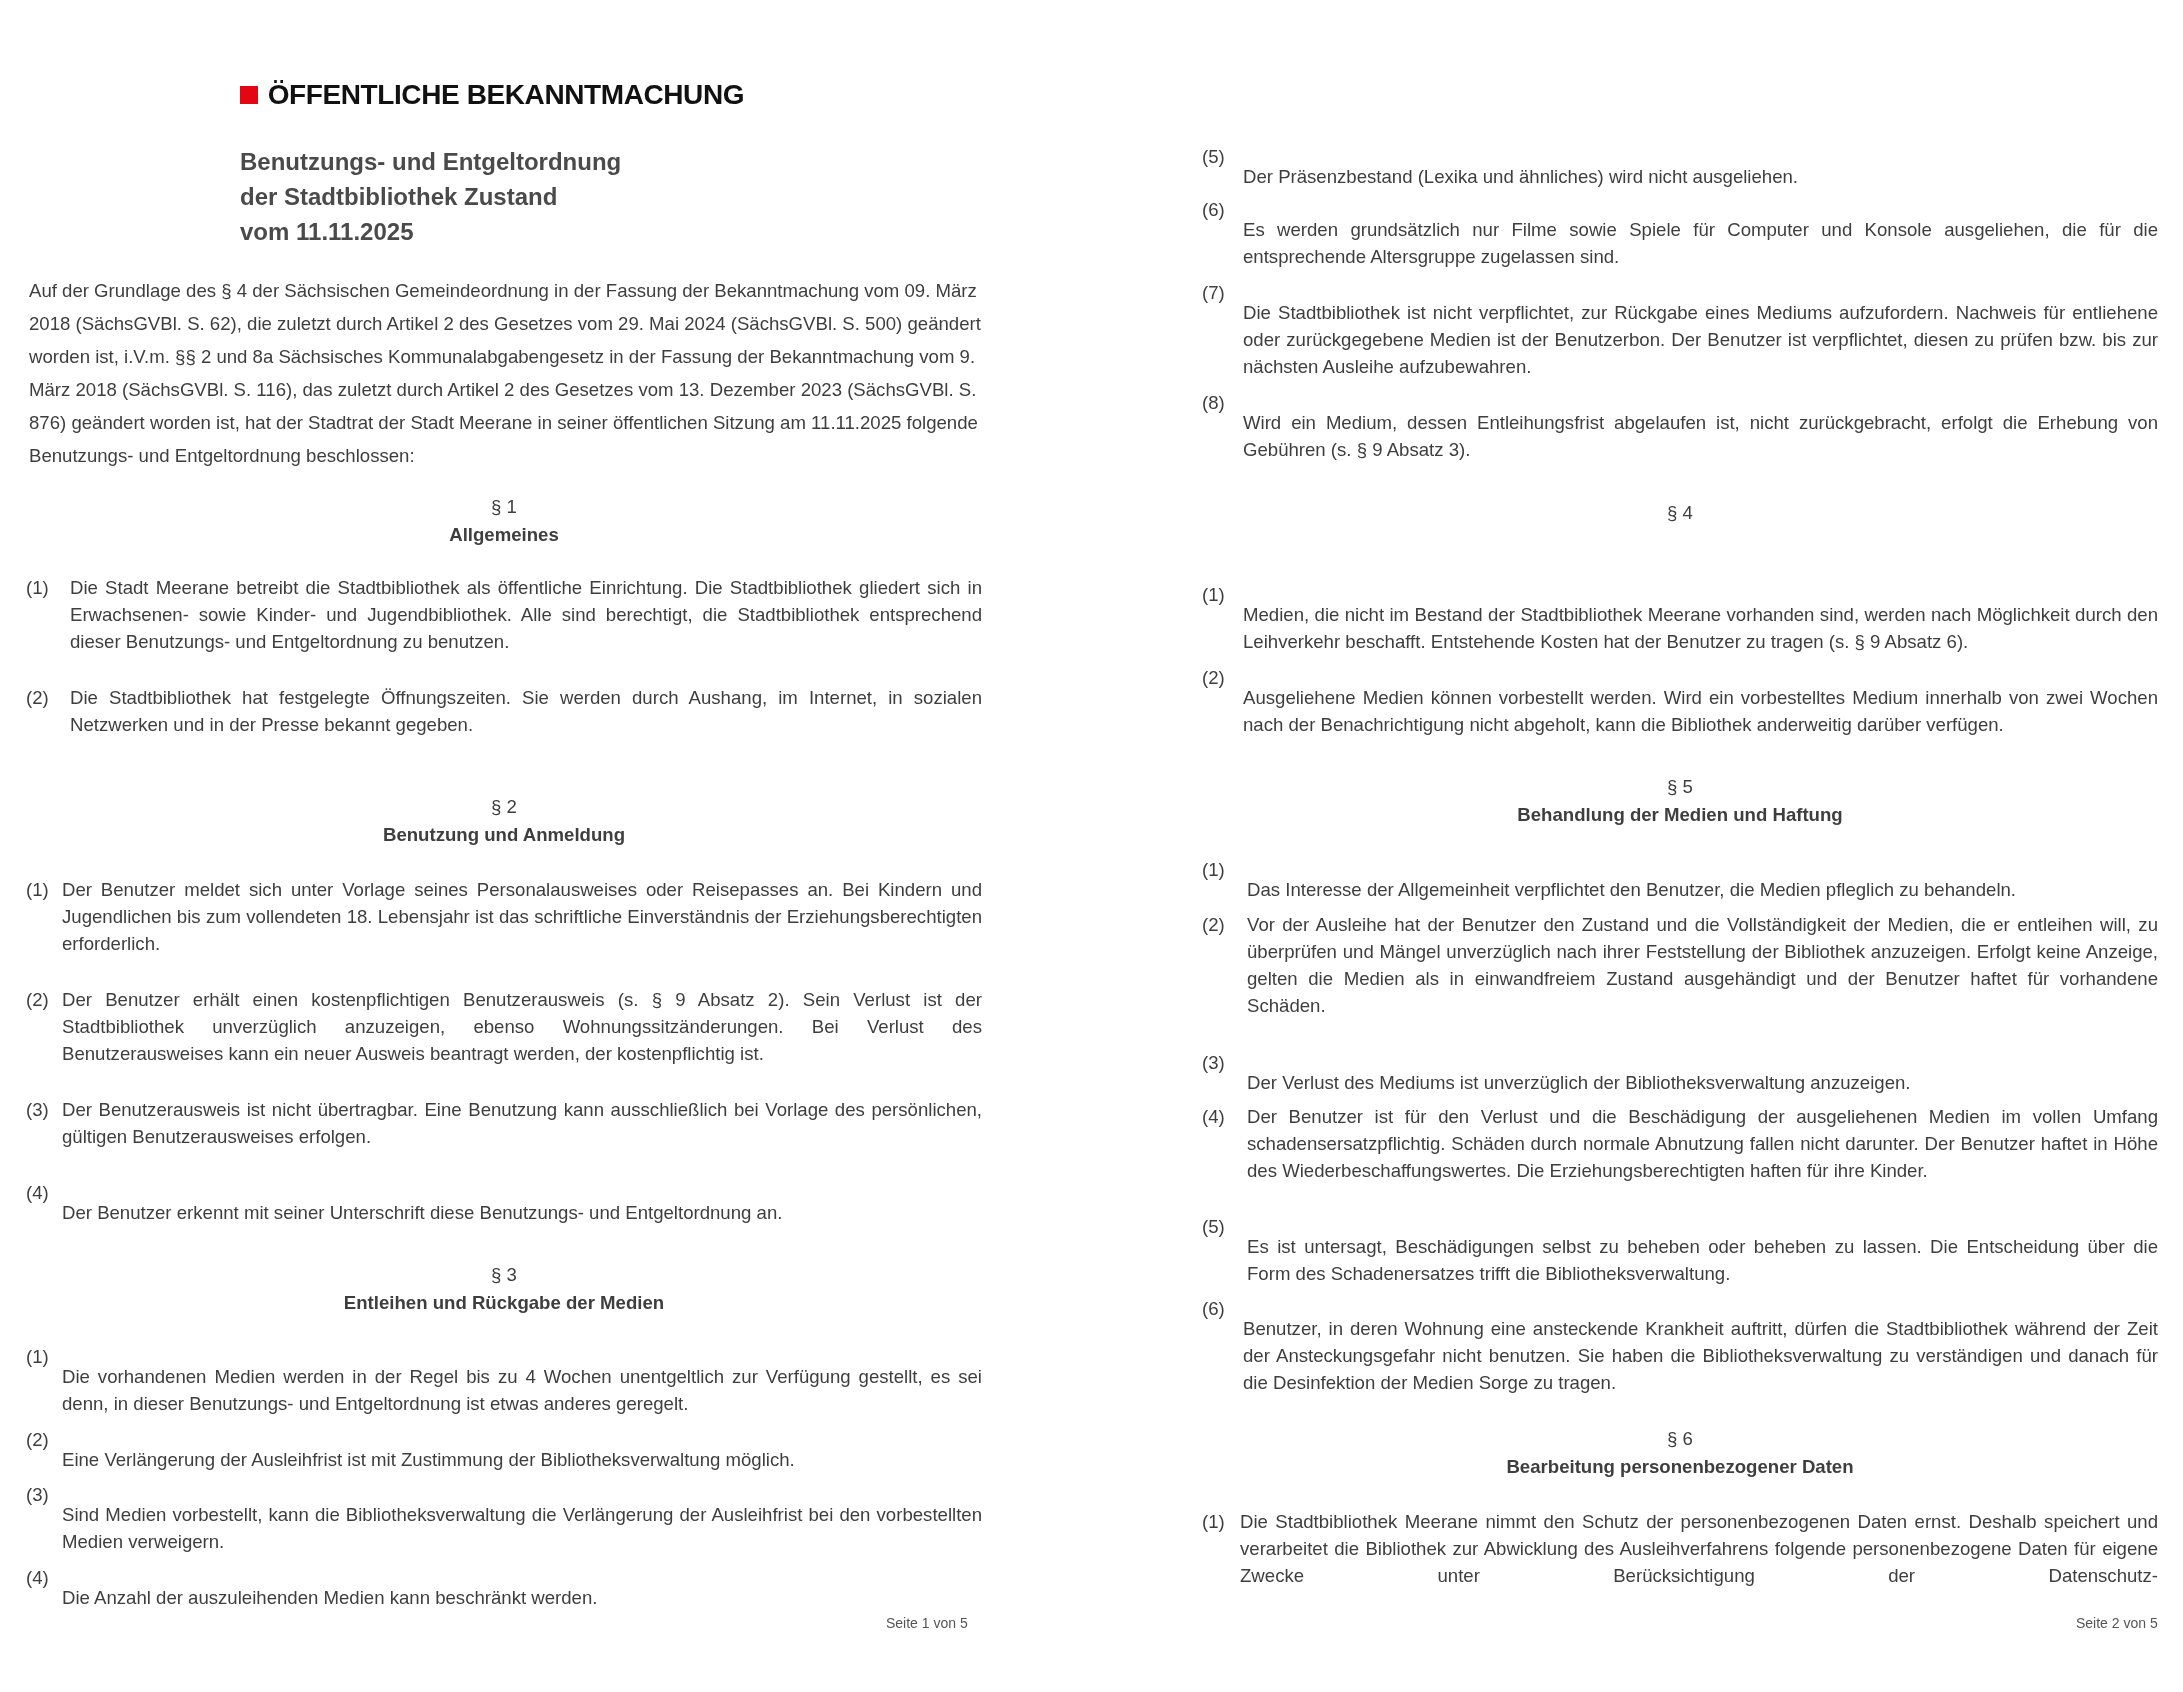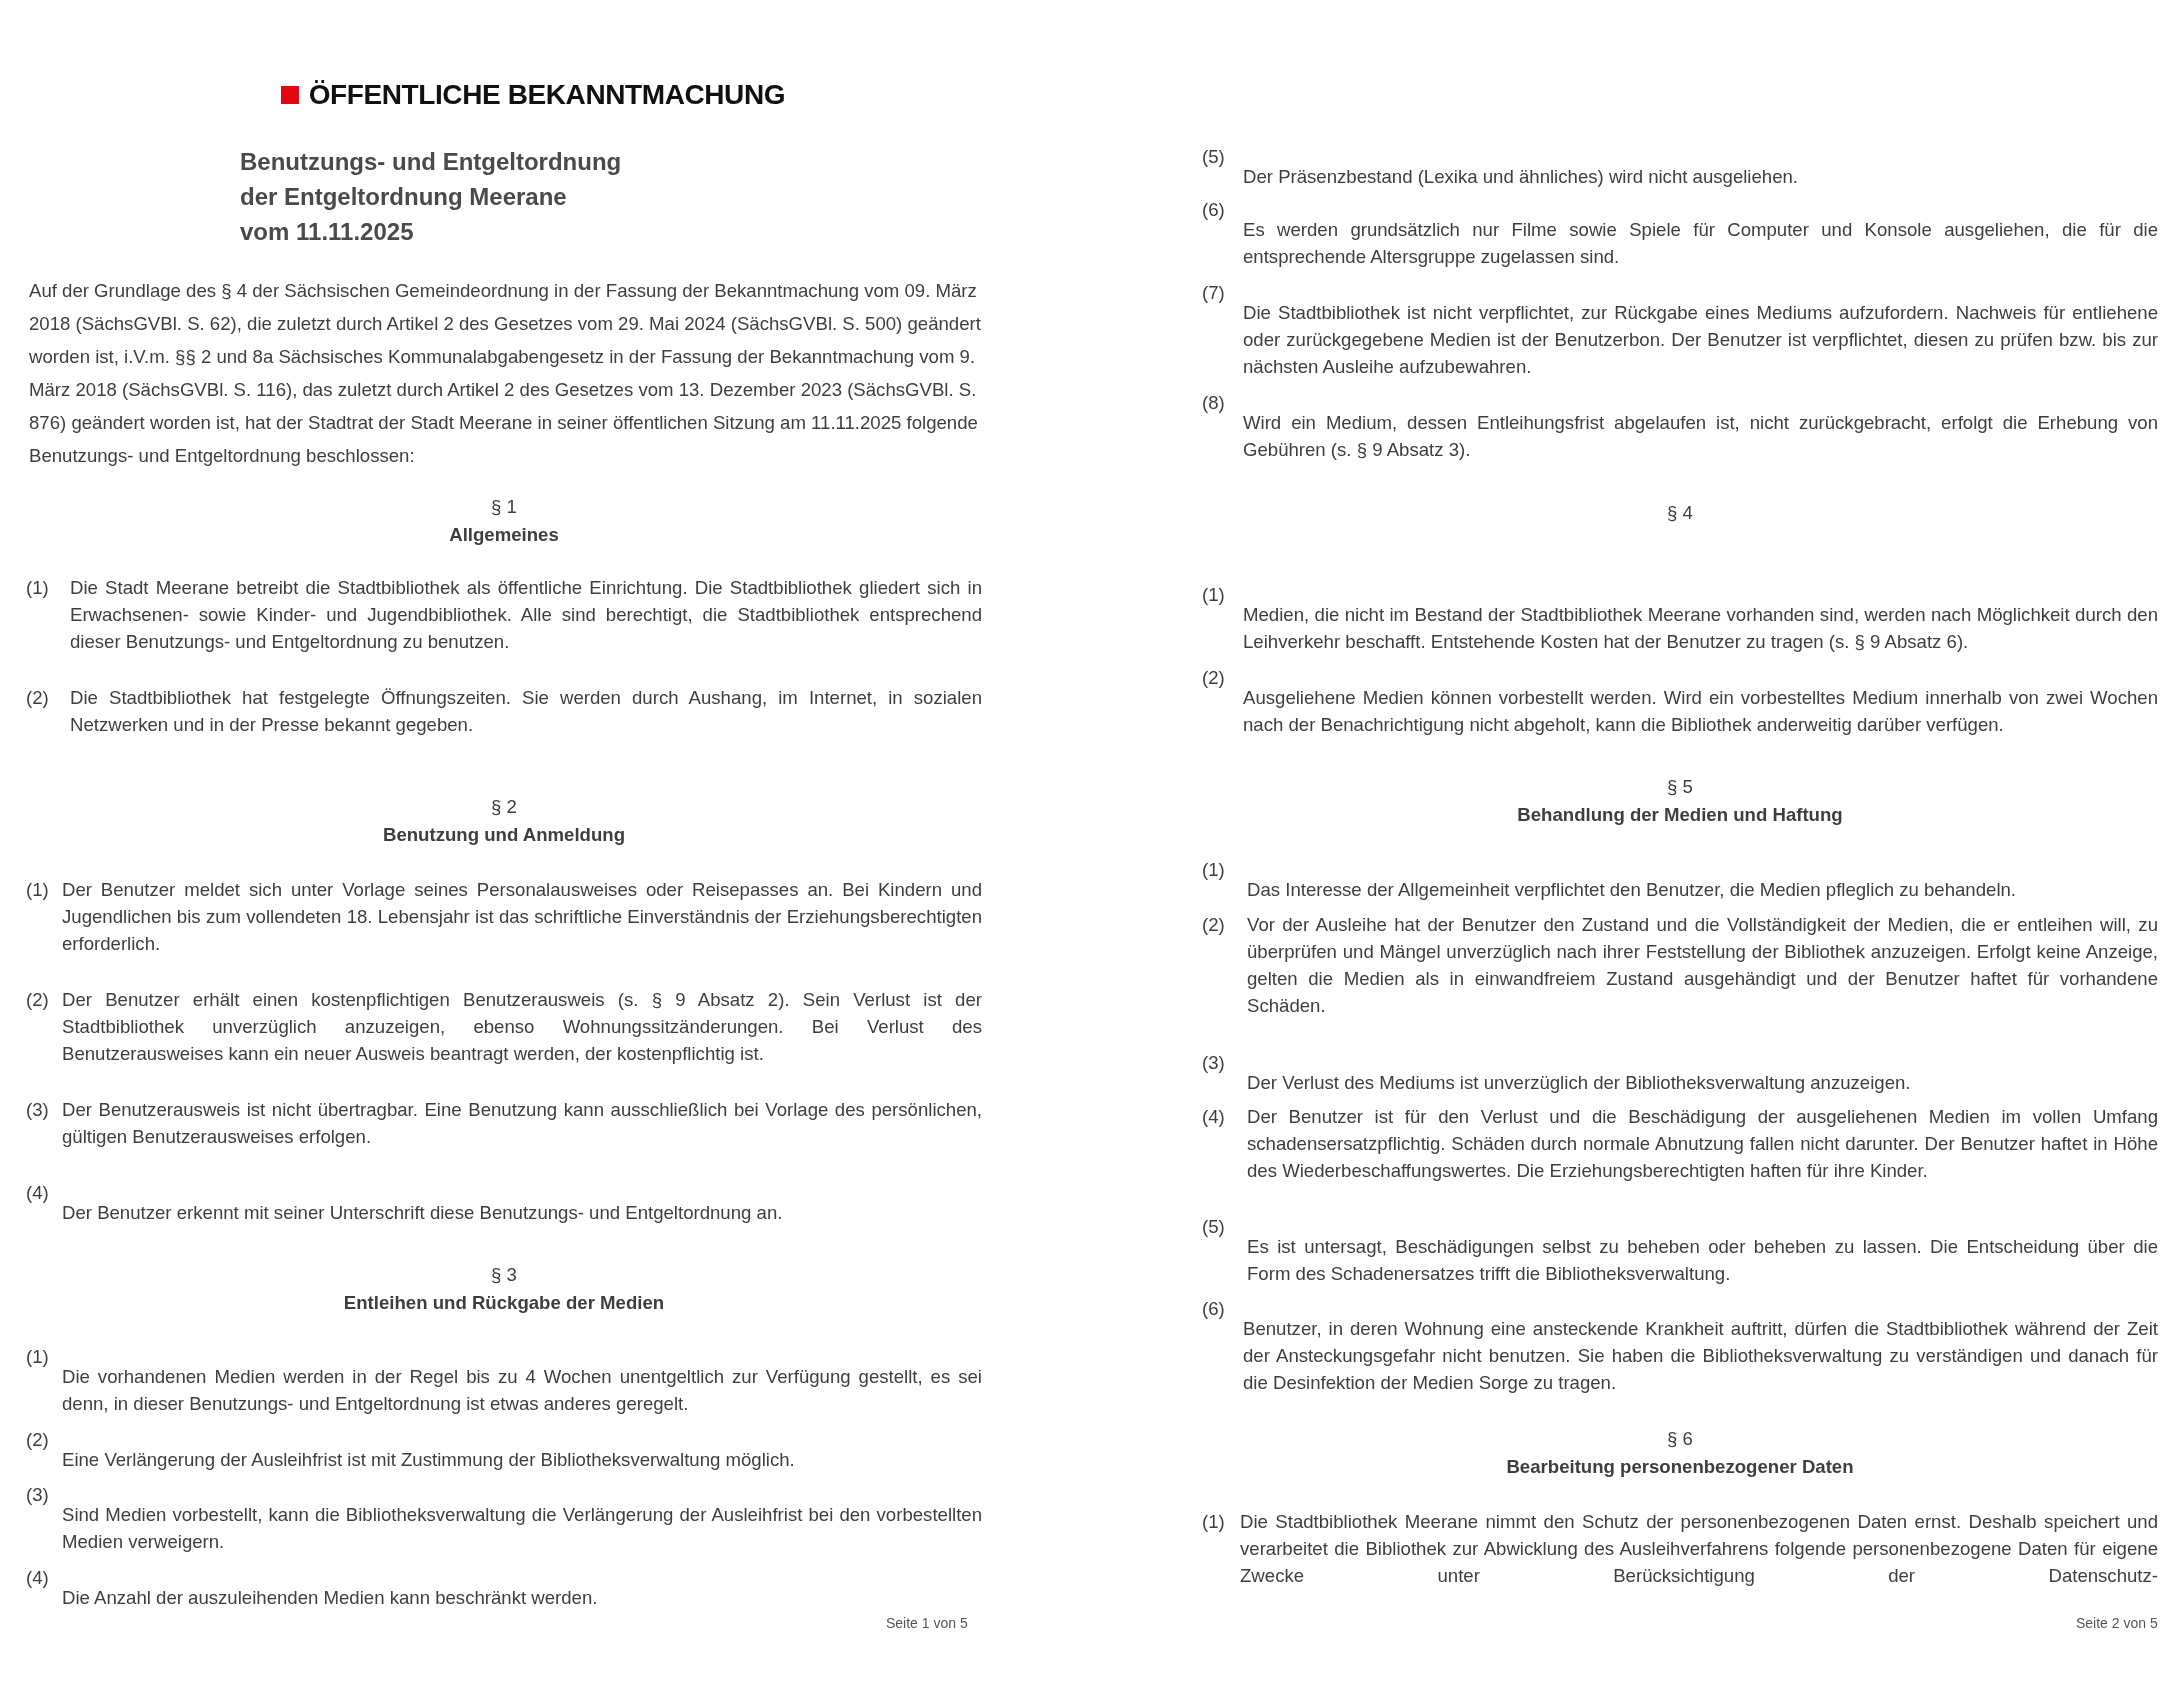--- a/index.html
+++ b/index.html
@@ -4,21 +4,21 @@
 <style>
   html, body { margin: 0; padding: 0; background: #ffffff; }
   body {
     width: 2183px; height: 1693px; position: relative; overflow: hidden;
     font-family: "Liberation Sans", "DejaVu Sans", sans-serif;
     color: #3a3a3a;
   }
 
   .banner {
     position: absolute; left: 240px; top: 79px;
-    display: flex; align-items: center; gap: 10.2px; margin-left: 41px;
+    display: flex; align-items: center; gap: 10.2px;
   }
   .banner .sq { width: 17.5px; height: 17.5px; background: #e30613; display: inline-block; }
   .banner .txt {
     font-family: "Liberation Sans", sans-serif; font-weight: bold;
     font-size: 28px; color: #111111; letter-spacing: -0.4px;
   }
   .title-block {
     position: absolute; left: 240px; top: 144px; width: 539px;
     text-align: left; font-weight: bold; font-size: 24px; line-height: 35px; color: #4a4a4a;
   }
@@ -49,21 +49,21 @@
 
 <div>
 
   <div class="banner">
     <span class="sq"></span>
     <span class="txt">ÖFFENTLICHE BEKANNTMACHUNG</span>
   </div>
 
   <div class="title-block">
     <div>Benutzungs- und Entgeltordnung</div>
-    <div>der Entgeltordnung Meerane</div>
+    <div>der Stadtbibliothek Zustand</div>
     <div>vom 11.11.2025</div>
   </div>
 
   <div class="intro">Auf der Grundlage des § 4 der Sächsischen Gemeindeordnung in der Fassung der Bekanntmachung vom 09. März 2018 (SächsGVBl. S. 62), die zuletzt durch Artikel 2 des Gesetzes vom 29. Mai 2024 (SächsGVBl. S. 500) geändert worden ist, i.V.m. §§ 2 und 8a Sächsisches Kommunalabgabengesetz in der Fassung der Bekanntmachung vom 9. März 2018 (SächsGVBl. S. 116), das zuletzt durch Artikel 2 des Gesetzes vom 13. Dezember 2023 (SächsGVBl. S. 876) geändert worden ist, hat der Stadtrat der Stadt Meerane in seiner öffentlichen Sitzung am 11.11.2025 folgende Benutzungs- und Entgeltordnung beschlossen:</div>
 
   <div class="sec-head" style="left:26px; top:493px;">
     <span class="num">§ 1</span>
     <span class="name">Allgemeines</span>
   </div>
   <div class="para" style="left:26px; top:574px; width:956px;">

